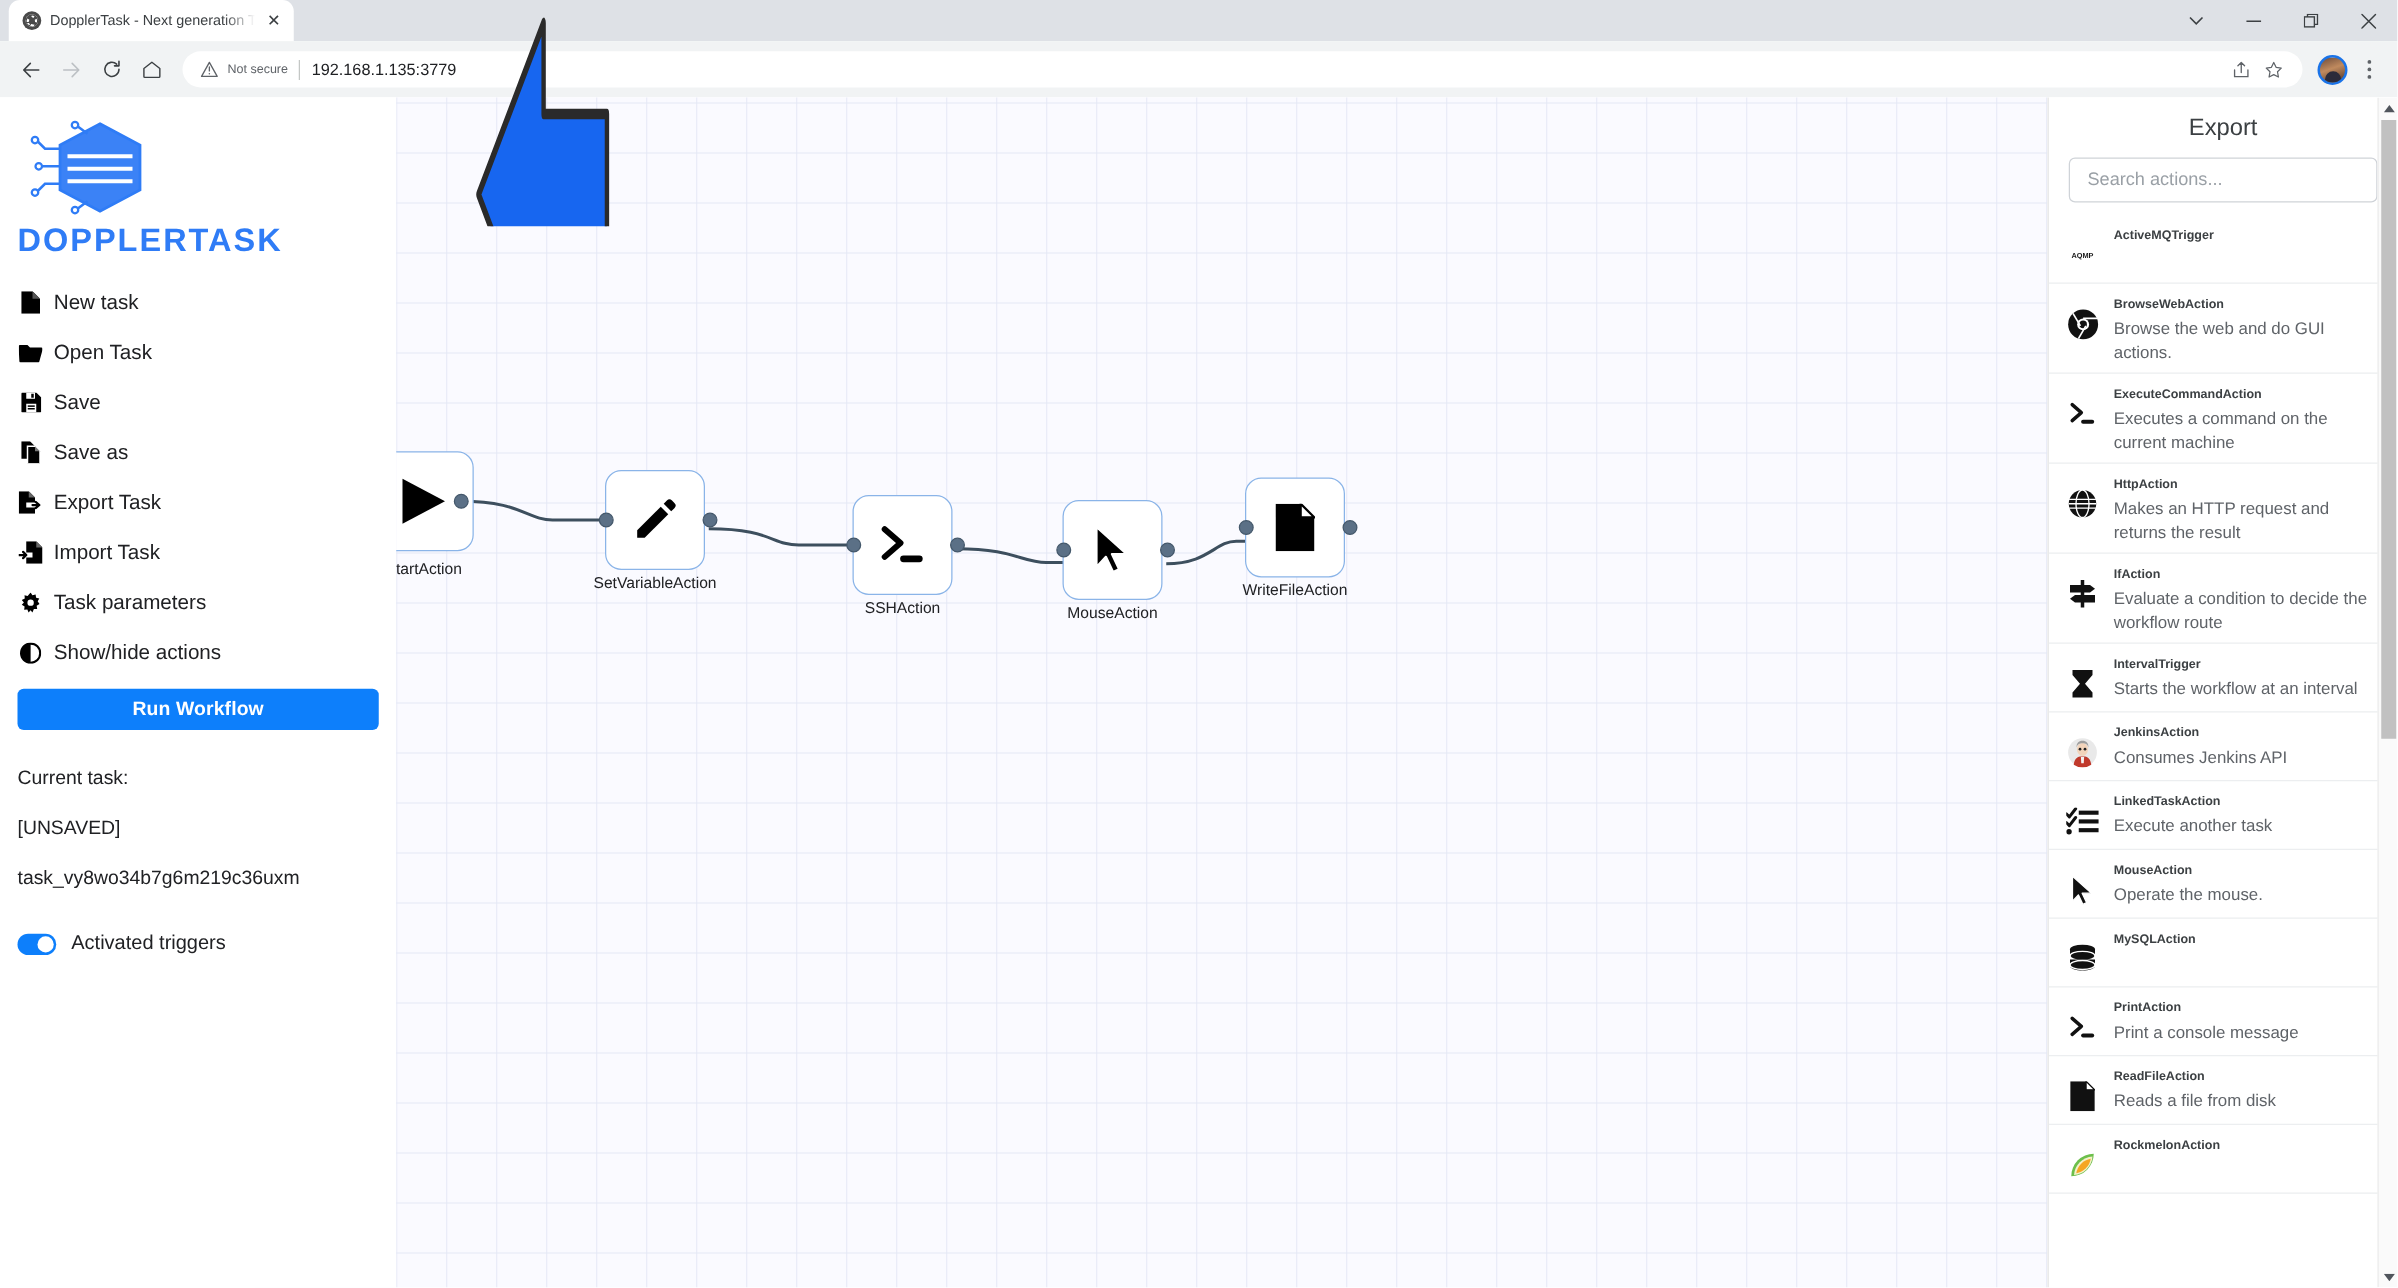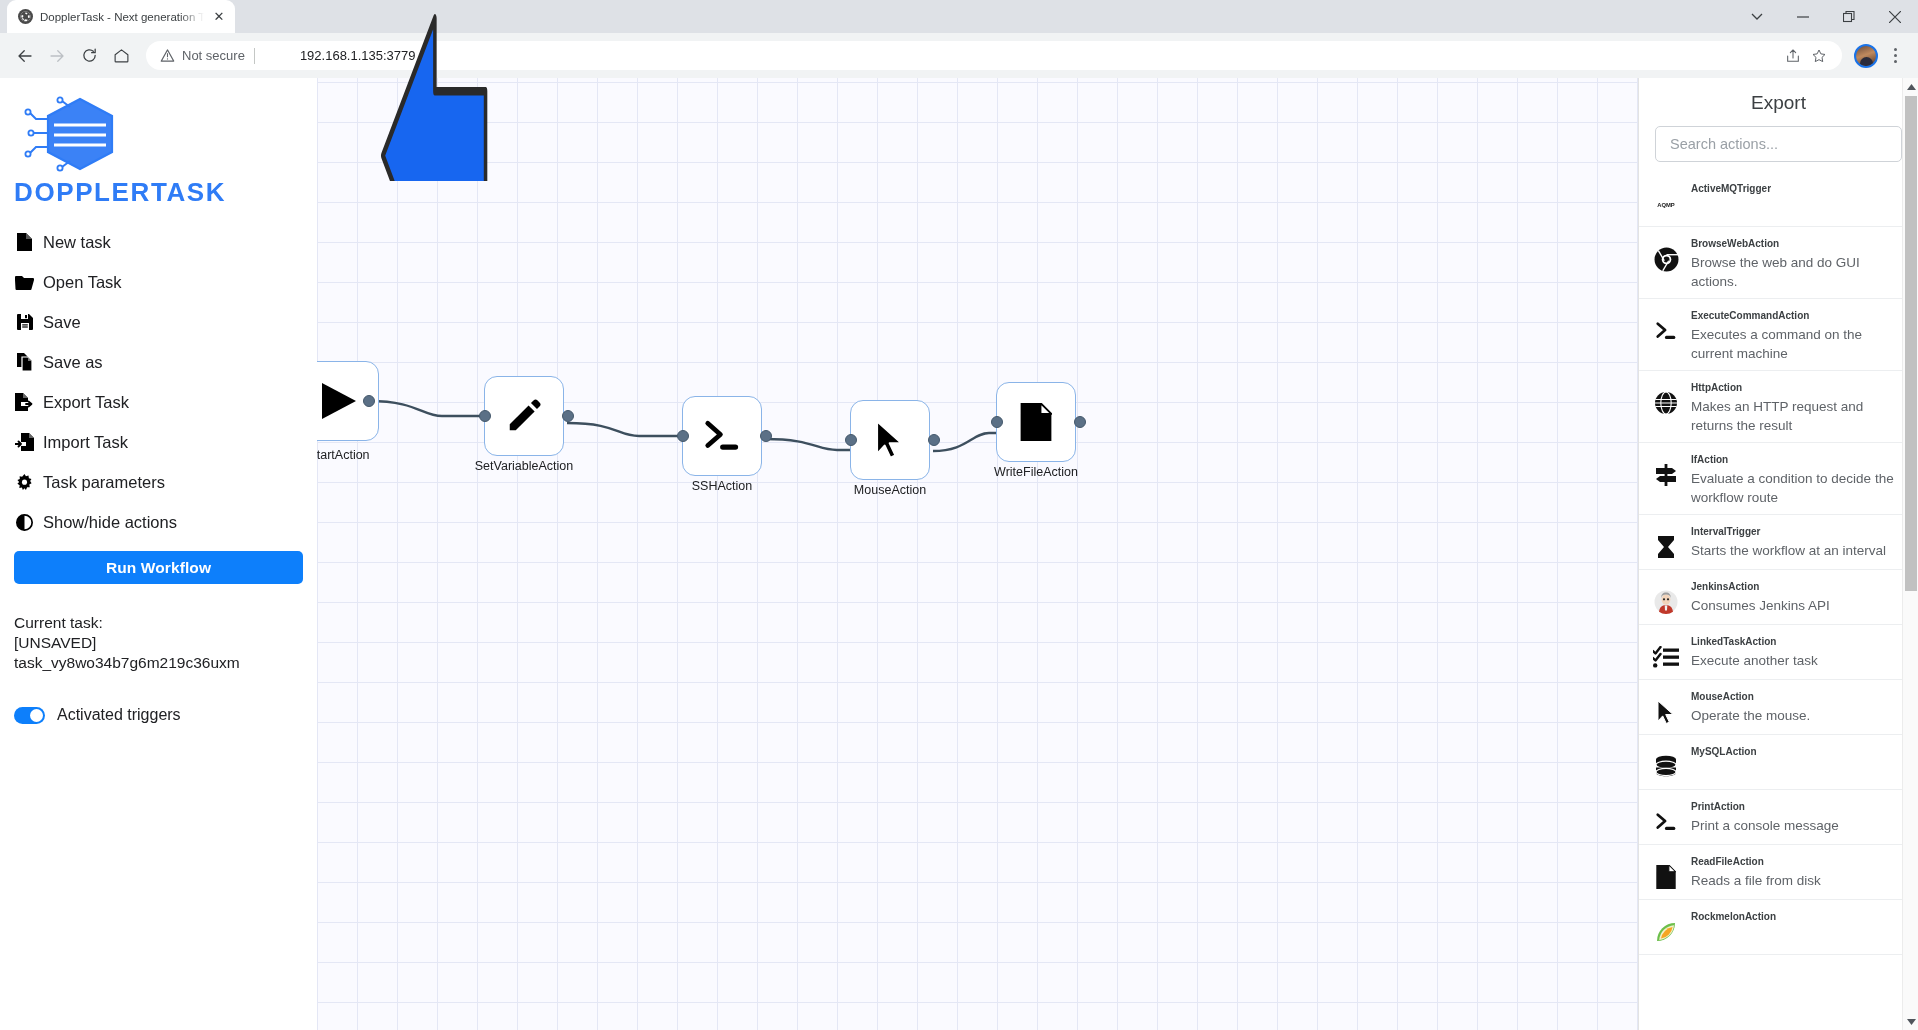--- a/index.html
+++ b/index.html
@@ -90,26 +90,26 @@
     background: #ffffff;
     border-radius: 15px;
     margin-left: 8px;
     display: flex;
     align-items: center;
     padding: 0 10px 0 14px;
     position: relative;
   }
   .warn-icon { width: 15px; height: 15px; margin-right: 7px; flex: 0 0 auto; }
   .notsecure {
-    font-size: 13px; color: #5f6368; white-space: nowrap; text-align: right;
+    font-size: 10px; color: #5f6368; white-space: nowrap; text-align: right;
   }
   .omni-divider {
     width: 1px; height: 16px; background: #c4c7c5; margin: 0 9px;
   }
-  .url-text { font-size: 13px; color: #202124; white-space: nowrap; margin-left: 36px; }
+  .url-text { font-size: 13px; color: #202124; white-space: nowrap; }
   .omni-spacer { flex: 1 1 auto; }
   .omni-icon {
     width: 26px; height: 26px;
     display: flex; align-items: center; justify-content: center;
     color: #5f6368; flex: 0 0 auto;
   }
   .omni-icon svg { display:block; }
   .tb-right { display: flex; align-items: center; gap: 4px; margin-left: 10px; }
   .avatar {
     width: 24px; height: 24px; border-radius: 50%;
@@ -187,21 +187,21 @@
     display: flex; align-items: center; justify-content: center;
     letter-spacing: .1px;
   }
 
   .task-info {
     margin-top: 29px;
     font-size: 15.5px;
     color: #202124;
     line-height: 20px;
   }
-  .task-info div { white-space: nowrap; }
+  .task-info div { white-space: nowrap; margin-top: 20px; }
 
   .trigger-row {
     margin-top: 33px;
     display: flex; align-items: center; gap: 12px;
   }
   .toggle {
     width: 31px; height: 17px; border-radius: 9px;
     background: #0d7ffb; position: relative; flex: 0 0 auto;
   }
   .toggle::after {

